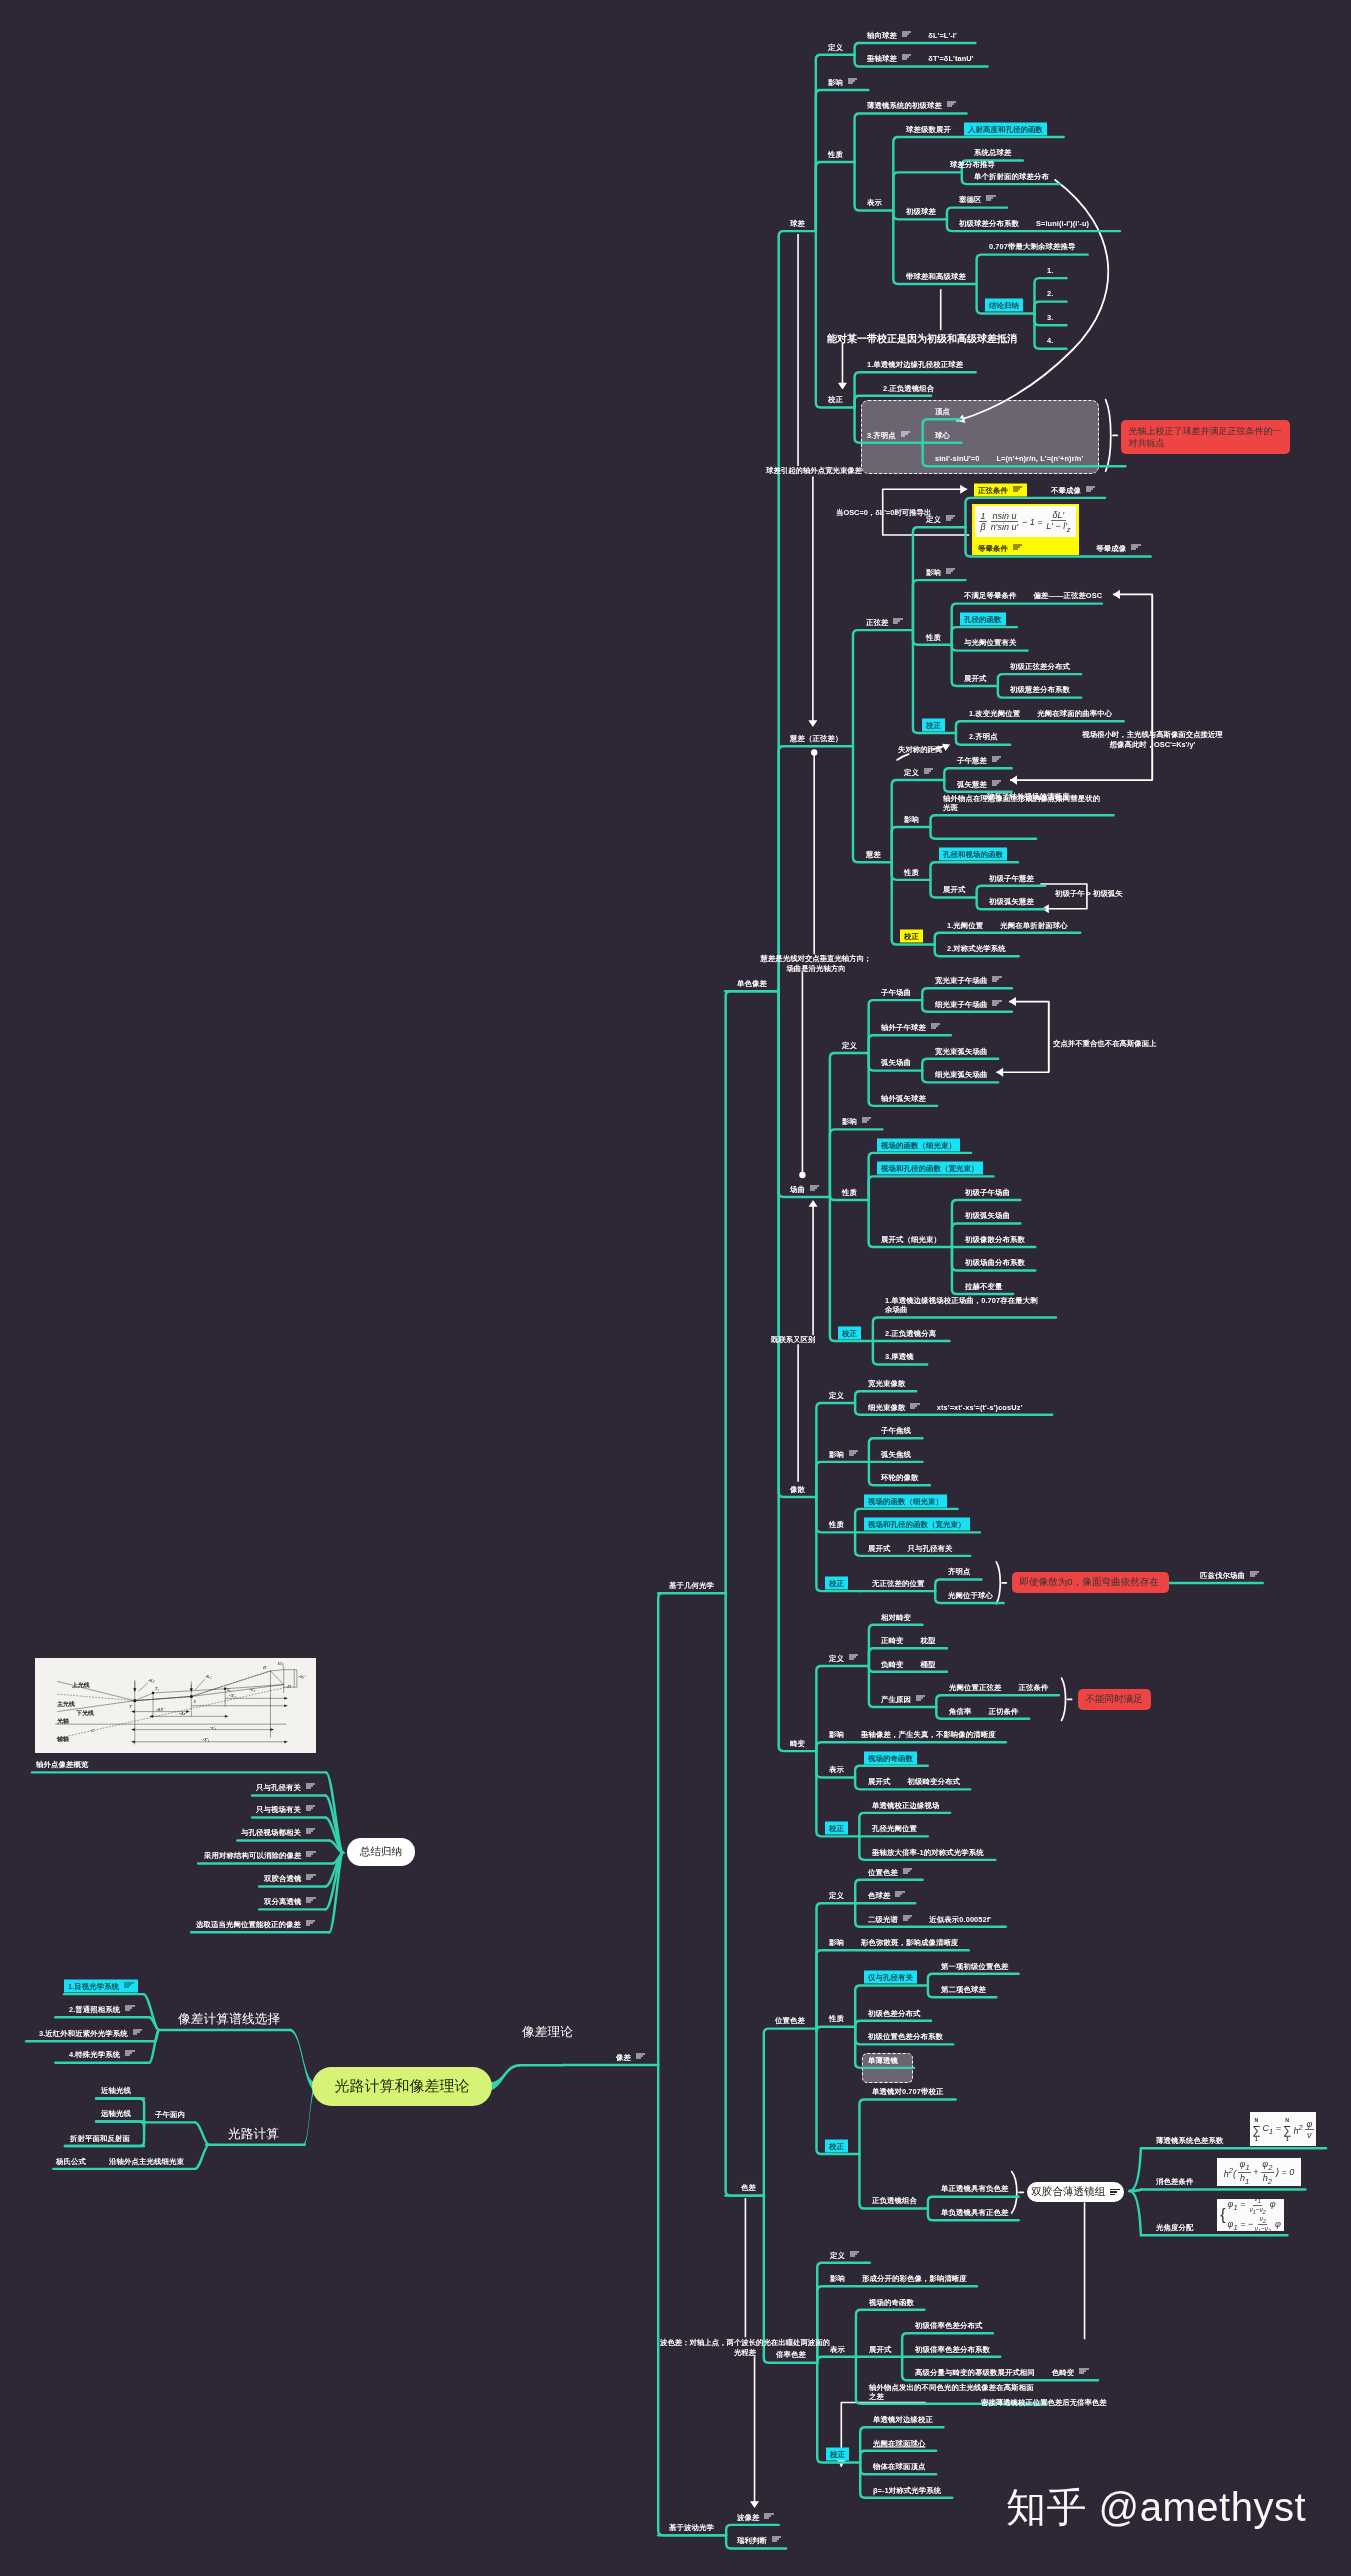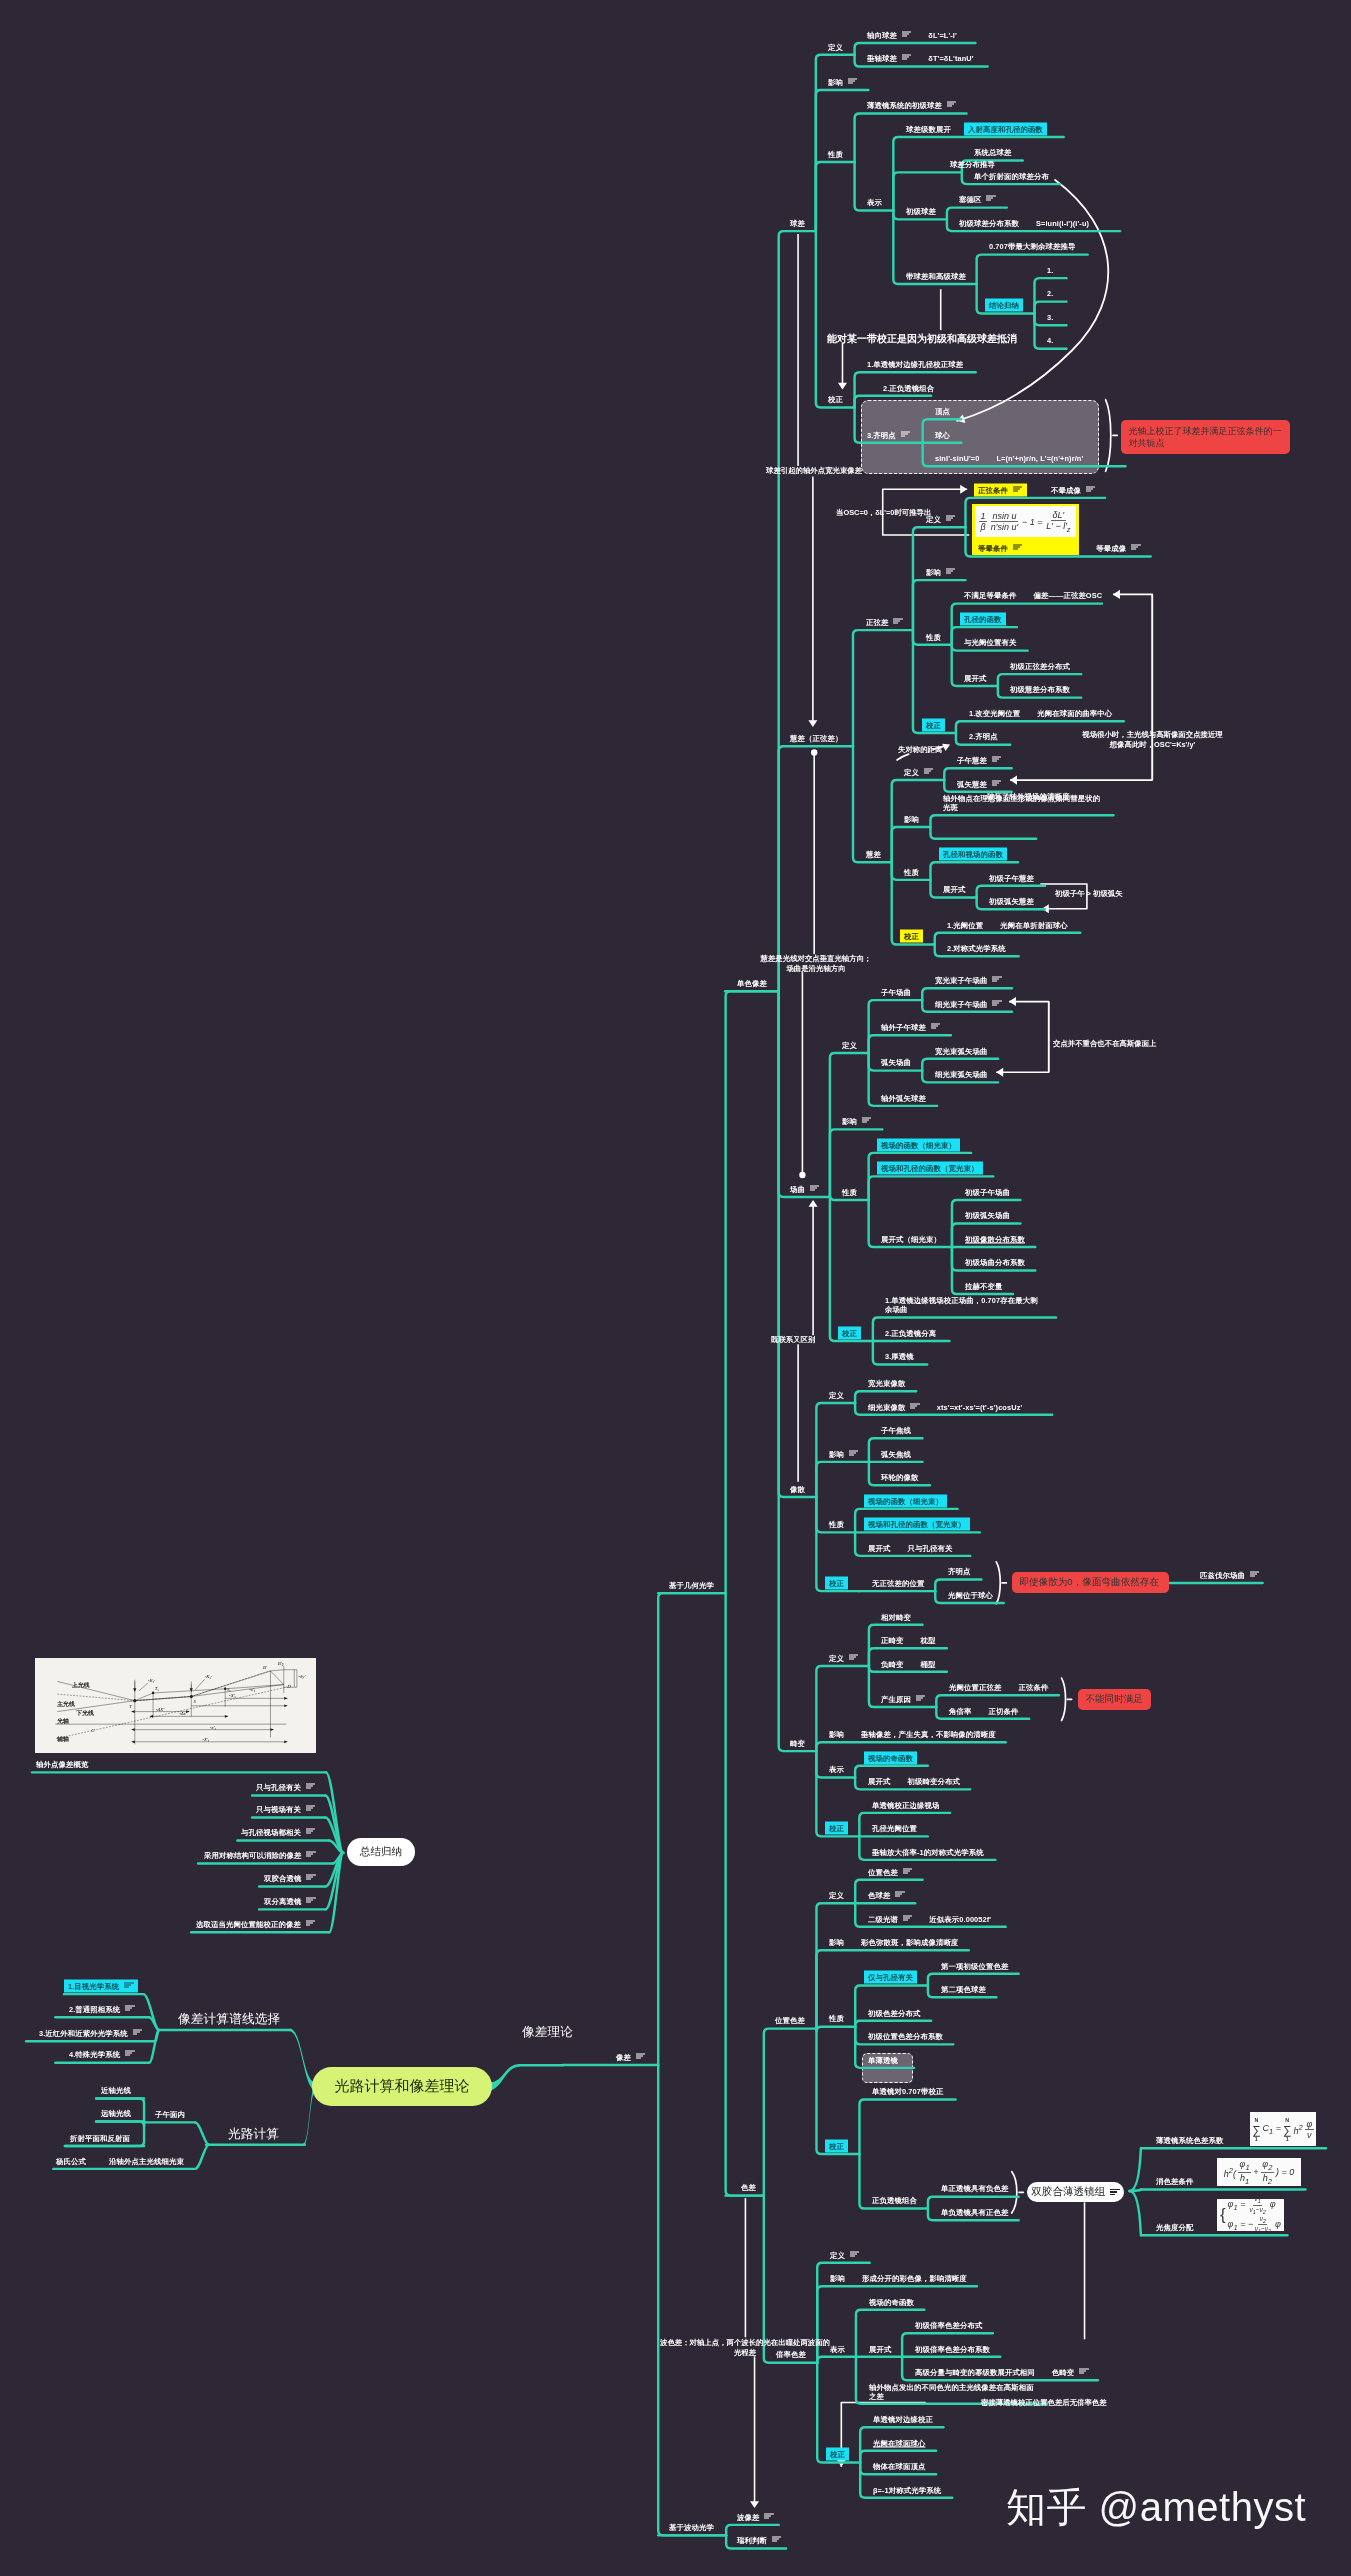--- a/index.html
+++ b/index.html
@@ -561,21 +561,21 @@
     <div class="lbl" style="left: 935px; top: 1056px;">宽光束弧矢场曲</div>
     <div class="lbl" style="left: 935px; top: 1079px;">细光束弧矢场曲</div>
     <div class="lbl" style="left: 881px; top: 1103px;">轴外弧矢球差</div>
     <div class="lbl" style="left: 842px; top: 1126px;">影响<span class="note"><i></i><i></i><i></i></span></div>
     <div class="lbl" style="left: 842px; top: 1197px;">性质</div>
     <div class="lbl" style="left: 881px; top: 1150px;"><span class="hl">视场的函数（细光束）</span></div>
     <div class="lbl" style="left: 881px; top: 1173px;"><span class="hl">视场和孔径的函数（宽光束）</span></div>
     <div class="lbl" style="left: 881px; top: 1244px;">展开式（细光束）</div>
     <div class="lbl" style="left: 965px; top: 1197px;">初级子午场曲</div>
     <div class="lbl" style="left: 965px; top: 1220px;">初级弧矢场曲</div>
-    <div class="lbl" style="left: 965px; top: 1244px; text-decoration: underline;">初级像散分布系数</div>
+    <div class="lbl" style="left: 965px; top: 1244px;">初级像散分布系数</div>
     <div class="lbl" style="left: 965px; top: 1267px;">初级场曲分布系数</div>
     <div class="lbl" style="left: 965px; top: 1291px;">拉赫不变量</div>
     <div class="lbl" style="left: 842px; top: 1338px;"><span class="hl">校正</span></div>
     <div class="lbl w" style="left: 885px; top: 1314px; width: 159px; line-height: 9px;">1.单透镜边缘视场校正场曲，0.707存在最大剩余场曲</div>
     <div class="lbl" style="left: 885px; top: 1338px;">2.正负透镜分离</div>
     <div class="lbl" style="left: 885px; top: 1361px;">3.厚透镜</div>
     <div class="lbl" style="left: 790px; top: 1494px;">像散</div>
     <div class="lbl" style="left: 829px; top: 1400px;">定义</div>
     <div class="lbl" style="left: 868px; top: 1388px;">宽光束像散</div>
     <div class="lbl" style="left: 868px; top: 1412px;">细光束像散<span class="note"><i></i><i></i><i></i></span><span class="af" style="margin-left:17px">xts'=xt'-xs'=(t'-s')cosUz'</span></div>

